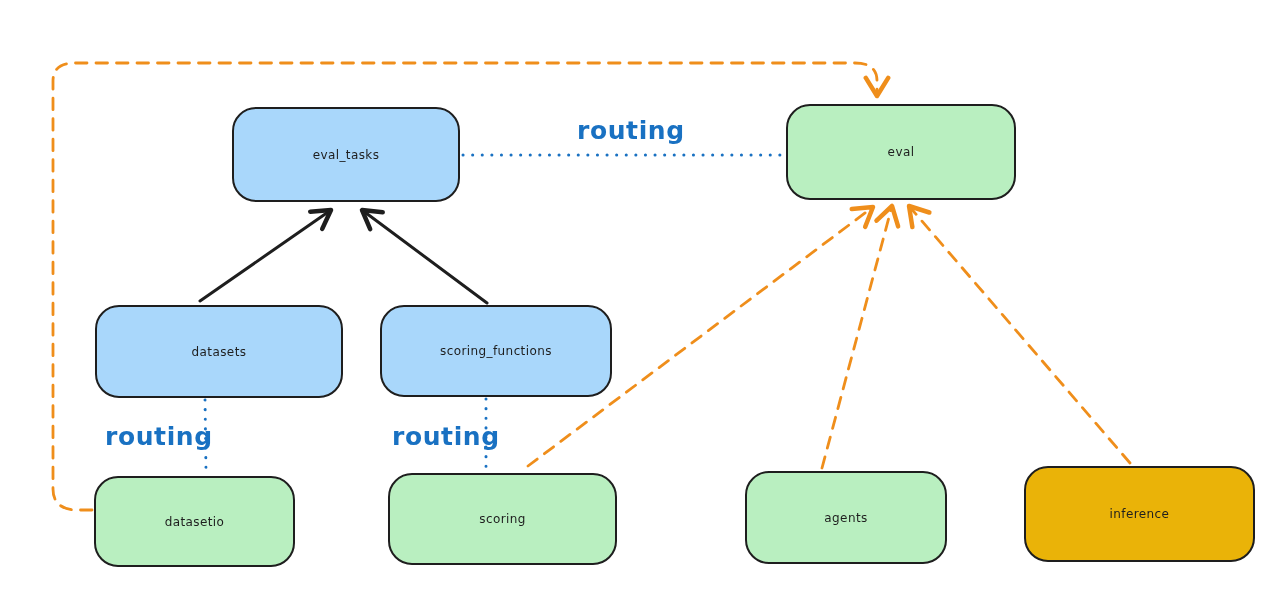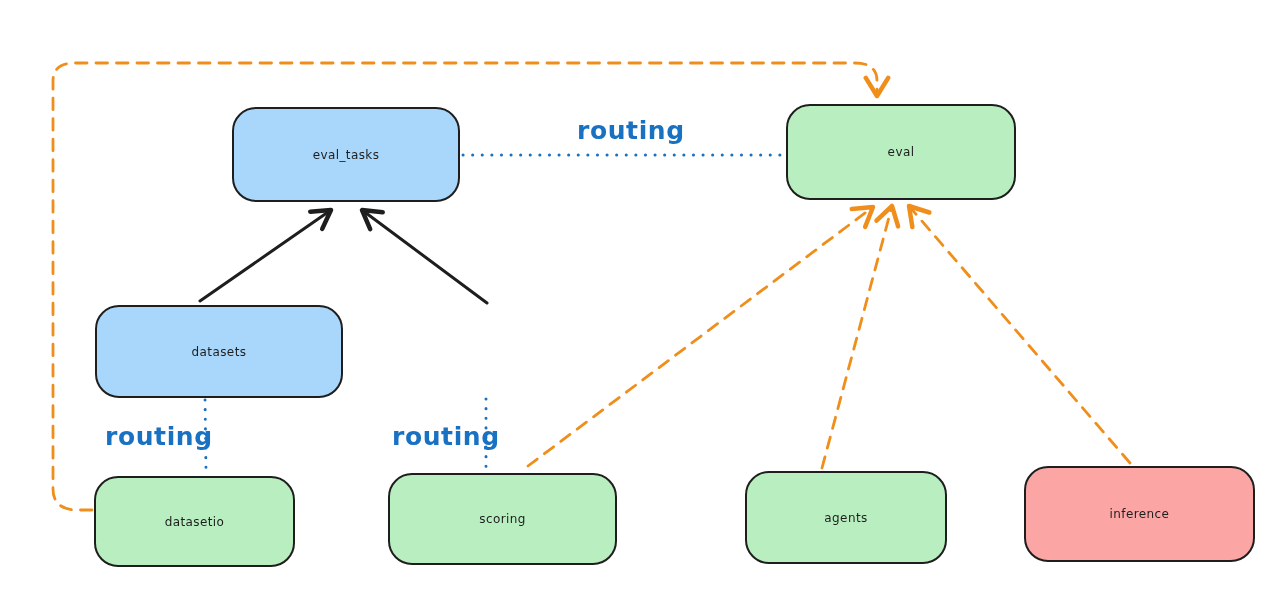--- a/index.html
+++ b/index.html
@@ -79,34 +79,37 @@
   </div>
 
   <div class="node" style="left: 786px; top: 104px; width: 230px; height: 96px; background: rgb(185, 239, 192);">
     <span class="node-label">eval</span>
   </div>
 
   <div class="node" style="left: 95px; top: 305px; width: 248px; height: 93px; background: rgb(169, 215, 251);">
     <span class="node-label">datasets</span>
   </div>
 
+  <div class="node" style="left: 380px; top: 305px; width: 232px; height: 92px; background: rgb(169, 215, 251);">
+    <span class="node-label">scoring_functions</span>
+  </div>
 
   <div class="node" style="left: 94px; top: 476px; width: 201px; height: 91px; background: rgb(185, 239, 192);">
     <span class="node-label">datasetio</span>
   </div>
 
   <div class="node" style="left: 388px; top: 473px; width: 229px; height: 92px; background: rgb(185, 239, 192);">
     <span class="node-label">scoring</span>
   </div>
 
   <div class="node" style="left: 705px; top: 471px; width: 202px; height: 93px; background: rgb(185, 239, 192); margin-left: 40px;">
     <span class="node-label">agents</span>
   </div>
 
-  <div class="node" style="left: 1024px; top: 466px; width: 231px; height: 96px; background: #fca5a5;">
+  <div class="node" style="left: 1024px; top: 466px; width: 231px; height: 96px; background: #eab308;">
     <span class="node-label">inference</span>
   </div>
 
   <div class="edge-label" style="left: 577px; top: 116px; width: 88px; color: rgb(25, 113, 194);">routing</div>
 
   <div class="edge-label" style="left: 105px; top: 422px; width: 90px; color: rgb(25, 113, 194);">routing</div>
 
   <div class="edge-label" style="left: 392px; top: 422px; width: 88px; color: rgb(25, 113, 194);">routing</div>
 
 </div>

